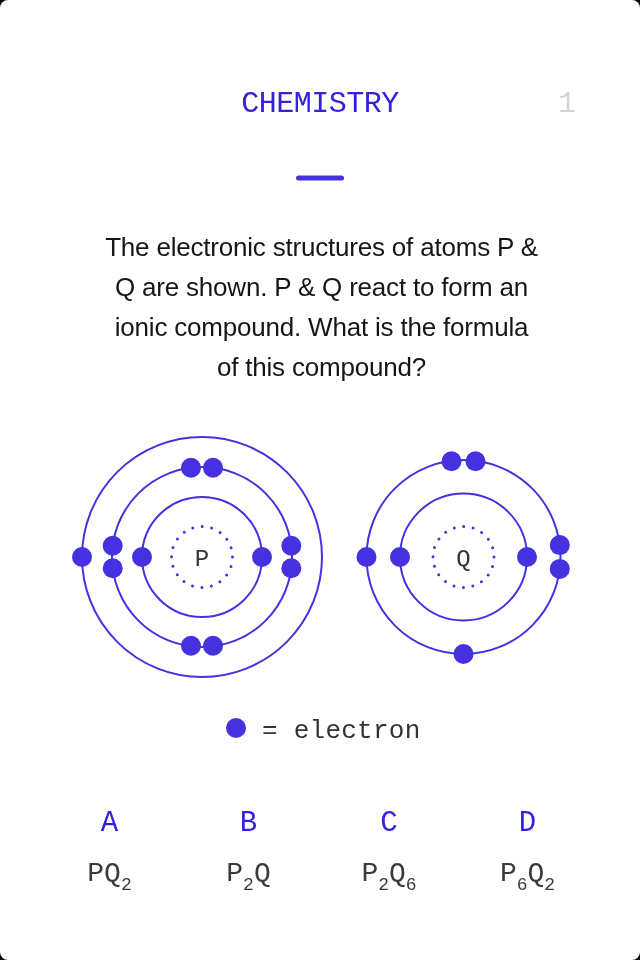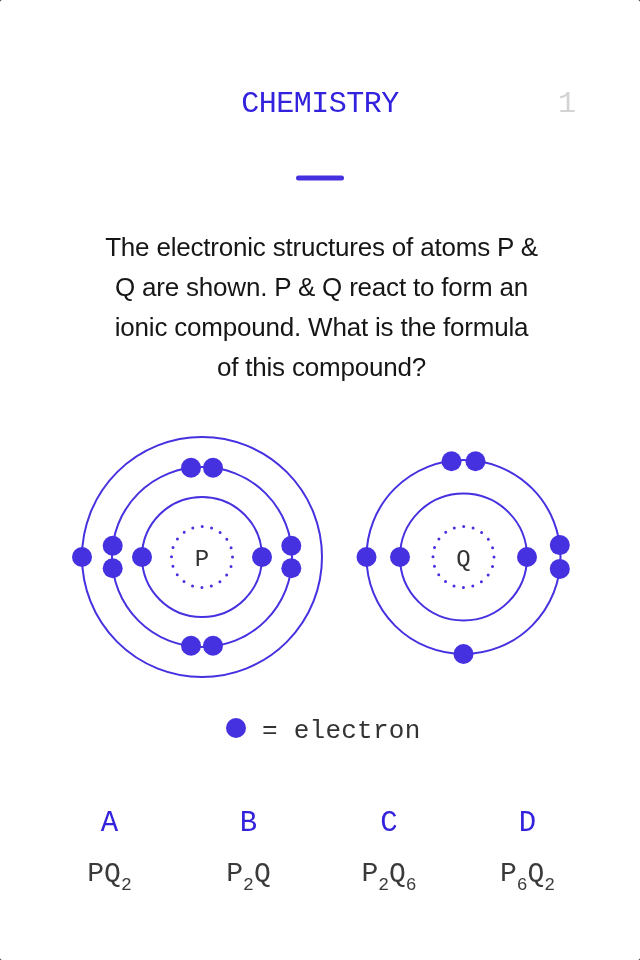--- a/index.html
+++ b/index.html
@@ -1,16 +1,16 @@
 <!DOCTYPE html>
 <html><head>
 <meta charset="utf-8">
 <style>
   html,body{margin:0;padding:0;background:#000;}
-  .page{position:relative;width:640px;height:960px;background:#fff;border-radius:2px;overflow:hidden;}
+  .page{position:relative;width:640px;height:960px;background:#fff;border-radius:8px;overflow:hidden;}
   svg{position:absolute;left:0;top:0;}
 </style>
 </head>
 <body>
 <div class="page">
 <svg width="640" height="960" viewBox="0 0 640 960">
 
   <text x="320" y="111.5" text-anchor="middle" font-family="Liberation Mono, monospace" font-size="30" letter-spacing="-0.5" fill="#3322dd">CHEMISTRY</text>
   <text x="567" y="111.5" text-anchor="middle" font-family="Liberation Mono, monospace" font-size="30" fill="#d3d3d3">1</text>
 

